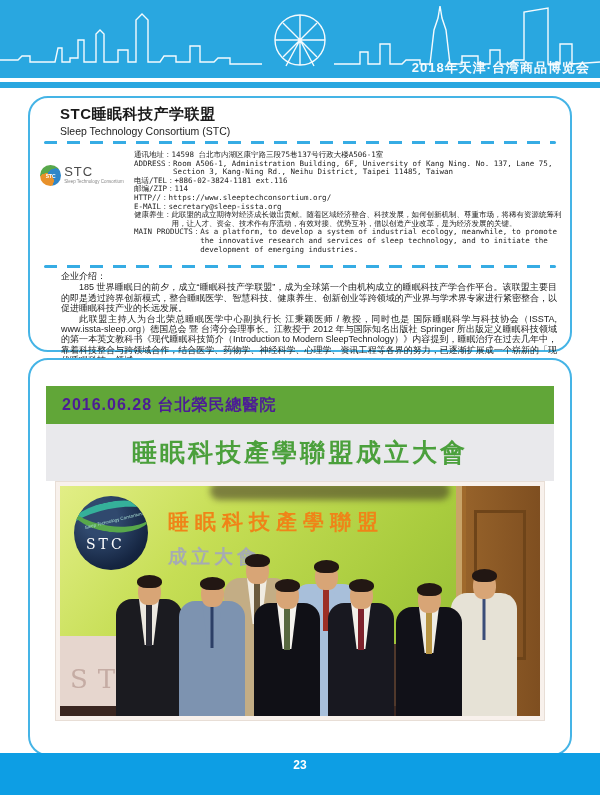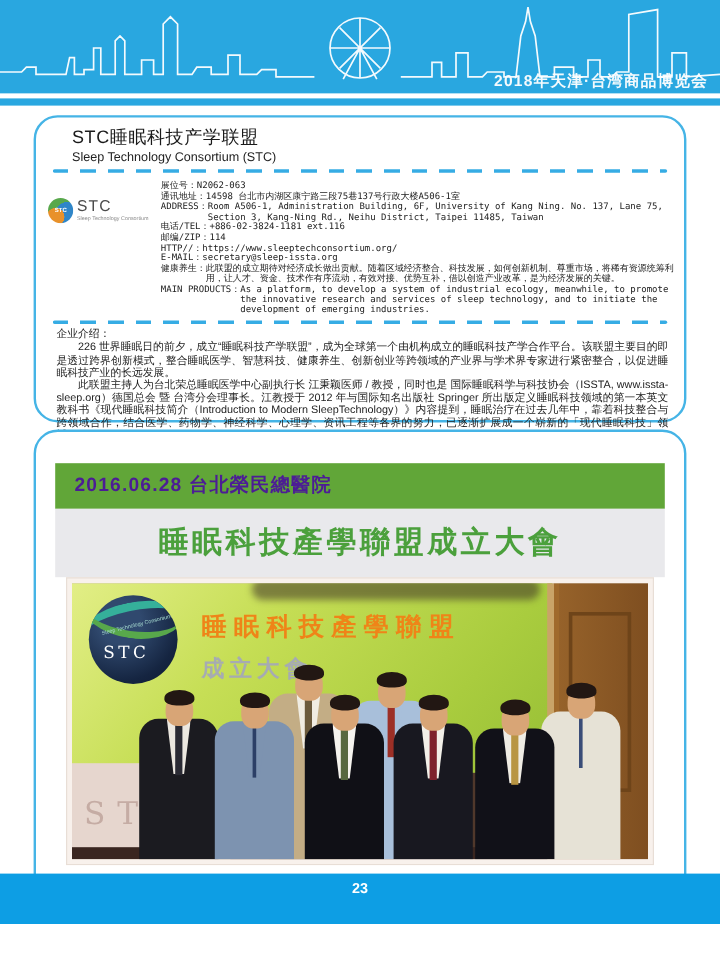--- a/index.html
+++ b/index.html
@@ -21,21 +21,21 @@
          border-radius:20px; background:#fff; }
   .box1 { top:96px; height:256px; }
   .box2 { top:358px; height:398px; }
 
   .dash { height:3px; margin:0 14px;
           background:repeating-linear-gradient(90deg,#36ace4 0 13px,transparent 13px 23px);
           border-radius:2px; }
 
   
   .company-head { padding:7px 0 4px 30px; }
-  .company-title { font-size:15px; font-weight:normal; color:#1a1a1a; letter-spacing:.5px; }
+  .company-title { font-size:15px; font-weight:bold; color:#1a1a1a; letter-spacing:.5px; }
   .company-subtitle { font-size:10.5px; color:#222; margin-top:1px; }
 
   
   .company-body { display:flex; margin-top:5px; min-height:112px; }
   .logo-col { width:104px; display:flex; justify-content:center; padding-top:16px; }
   .logo { display:flex; align-items:flex-start; gap:3px; height:26px; }
   .logo-globe { width:21px; height:21px; border-radius:50%; position:relative;
     background:
       radial-gradient(circle at 30% 75%, #e8912a 0 34%, transparent 35%),
       radial-gradient(circle at 75% 60%, #2f86c8 0 45%, transparent 46%),
@@ -46,21 +46,21 @@
   .logo-name { font-size:4.5px; color:#8a8a8a; white-space:nowrap; }
 
   .details { flex:1; padding:2px 8px 0 0; font-family:"DejaVu Sans Mono", monospace;
              font-size:7.5px; line-height:8.6px; color:#222; max-width:438px; }
   .detail-row { display:flex; }
   .detail-label { white-space:nowrap; }
   .detail-value { flex:1; word-break:break-word; }
 
   
   .dash2 { margin-top:4px; }
-  .intro { padding:3px 13px 0 17px; font-size:9px; line-height:10.4px; color:#222; }
+  .intro { padding:3px 13px 0 31px; font-size:9px; line-height:10.4px; color:#222; }
   .intro-head { margin-bottom:1px; }
   .intro p { text-indent:2em; text-align:justify; }
 
   
   .event-bar { margin:26px 16px 0; height:38px; background:#61a638; color:#4c1d95;
                font-size:16px; font-weight:bold; line-height:38px; padding-left:16px;
                letter-spacing:1px; }
   .event-strip { margin:0 16px; height:57px; background:#e9e9ec; text-align:center; }
   .event-title { font-size:25px; font-weight:bold; color:#4ba03c; line-height:57px;
                  letter-spacing:3px; }
@@ -111,21 +111,21 @@
   .p-head::before { content:""; position:absolute; top:-3px; left:-1px; right:-1px; height:13px;
     background:#221713; border-radius:50% 50% 40% 40%; }
   .p-body { width:66px; flex:1; margin-top:-6px; border-radius:16px 16px 0 0;
     background:var(--suit); position:relative; }
   .p-shirt { position:absolute; top:0; left:50%; transform:translateX(-50%); width:20px;
     height:46px; background:var(--shirt); clip-path:polygon(0 0,100% 0,72% 100%,28% 100%); }
   .p-tie { position:absolute; top:5px; left:50%; transform:translateX(-50%); width:6px;
     height:42px; background:var(--tie); }
 
   
-  .footer { position:absolute; left:0; top:728px; width:600px; height:42px; background:#0d9ee4; }
+  .footer { position:absolute; left:0; top:753px; width:600px; height:42px; background:#0d9ee4; }
   .page-number { color:#fff; text-align:center; font-size:12px; font-weight:bold; padding-top:5px; }
 </style>
 </head>
 <body>
 
 <div class="page">
 
   <div class="header">
     <div class="header-blue"></div>
     <svg class="skyline" viewBox="0 0 600 78" fill="none" stroke="#ffffff" stroke-width="1.4" opacity="0.95">
@@ -161,24 +161,20 @@
           </div>
           <div class="logo-text">
             <div class="logo-abbr">STC</div>
             <div class="logo-name">Sleep Technology Consortium</div>
           </div>
         </div>
       </div>
 
       <div class="details">
         <div class="detail-row">
-          <span class="detail-label">展位号：</span>
-          <span class="detail-value">N2062-063</span>
-        </div>
-        <div class="detail-row">
           <span class="detail-label">通讯地址：</span>
           <span class="detail-value">14598 台北市内湖区康宁路三段75巷137号行政大楼A506-1室</span>
         </div>
         <div class="detail-row">
           <span class="detail-label">ADDRESS：</span>
           <span class="detail-value">Room A506-1, Administration Building, 6F, University of Kang Ning. No. 137, Lane 75, Section 3, Kang-Ning Rd., Neihu District, Taipei 11485, Taiwan</span>
         </div>
         <div class="detail-row">
           <span class="detail-label">电话/TEL：</span>
           <span class="detail-value">+886-02-3824-1181 ext.116</span>
@@ -202,21 +198,21 @@
         <div class="detail-row">
           <span class="detail-label">MAIN PRODUCTS：</span>
           <span class="detail-value">As a platform, to develop a system of industrial ecology, meanwhile, to promote the innovative research and services of sleep technology, and to initiate the development of emerging industries.</span>
         </div>
       </div>
     </div>
 
     <div class="dash dash2"></div>
     <div class="intro">
       <div class="intro-head">企业介绍：</div>
-      <p>226 世界睡眠日的前夕，成立“睡眠科技产学联盟”，成为全球第一个由机构成立的睡眠科技产学合作平台。该联盟主要目的即是透过跨界创新模式，整合睡眠医学、智慧科技、健康养生、创新创业等跨领域的产业界与学术界专家进行紧密整合，以促进睡眠科技产业的长远发展。</p>
+      <p>185 世界睡眠日的前夕，成立“睡眠科技产学联盟”，成为全球第一个由机构成立的睡眠科技产学合作平台。该联盟主要目的即是透过跨界创新模式，整合睡眠医学、智慧科技、健康养生、创新创业等跨领域的产业界与学术界专家进行紧密整合，以促进睡眠科技产业的长远发展。</p>
       <p>此联盟主持人为台北荣总睡眠医学中心副执行长 江秉颖医师 / 教授，同时也是 国际睡眠科学与科技协会（ISSTA, www.issta-sleep.org）德国总会 暨 台湾分会理事长。江教授于 2012 年与国际知名出版社 Springer 所出版定义睡眠科技领域的第一本英文教科书《现代睡眠科技简介（Introduction to Modern SleepTechnology）》内容提到，睡眠治疗在过去几年中，靠着科技整合与跨领域合作，结合医学、药物学、神经科学、心理学、资讯工程等各界的努力，已逐渐扩展成一个崭新的「现代睡眠科技」领域。</p>
     </div>
   </div>
 
   <div class="box box2">
     <div class="event-bar">2016.06.28 台北榮民總醫院</div>
     <div class="event-strip">
       <span class="event-title">睡眠科技產學聯盟成立大會</span>
     </div>
 

